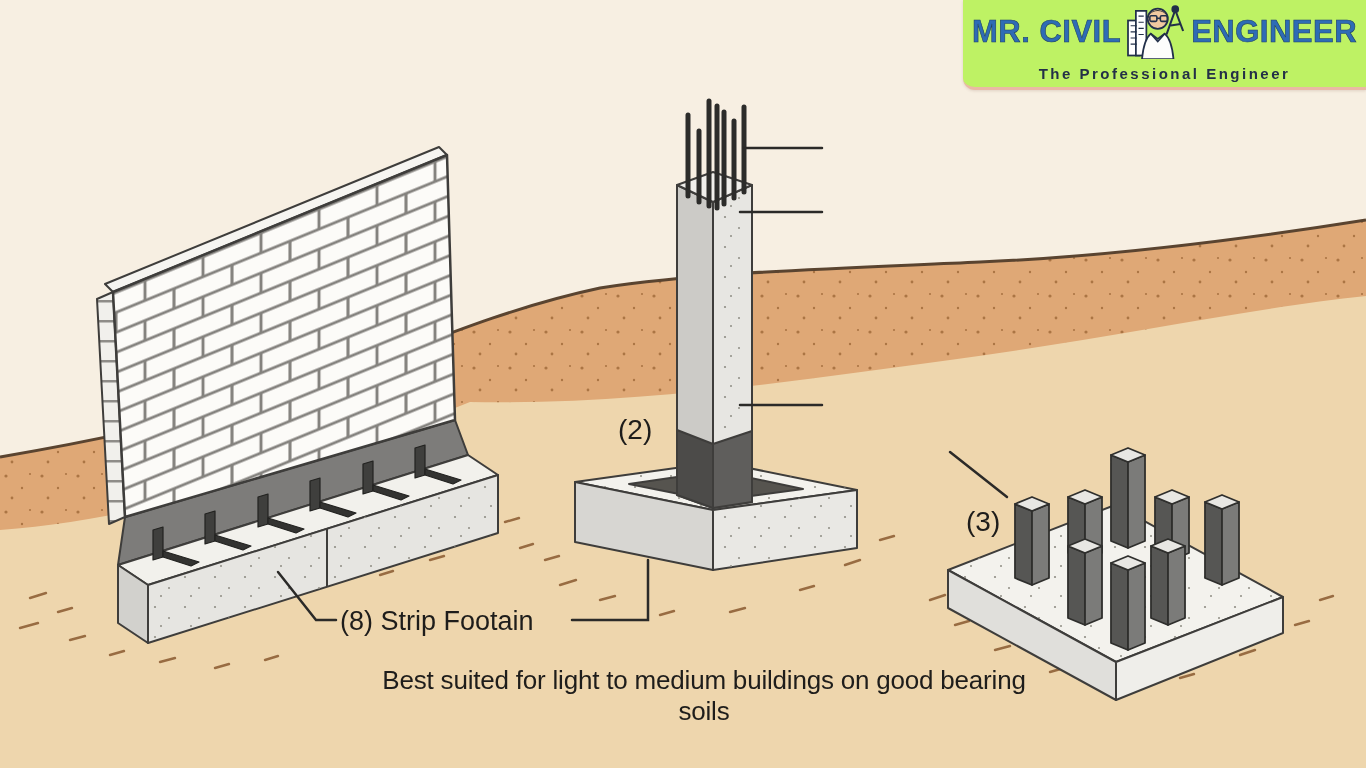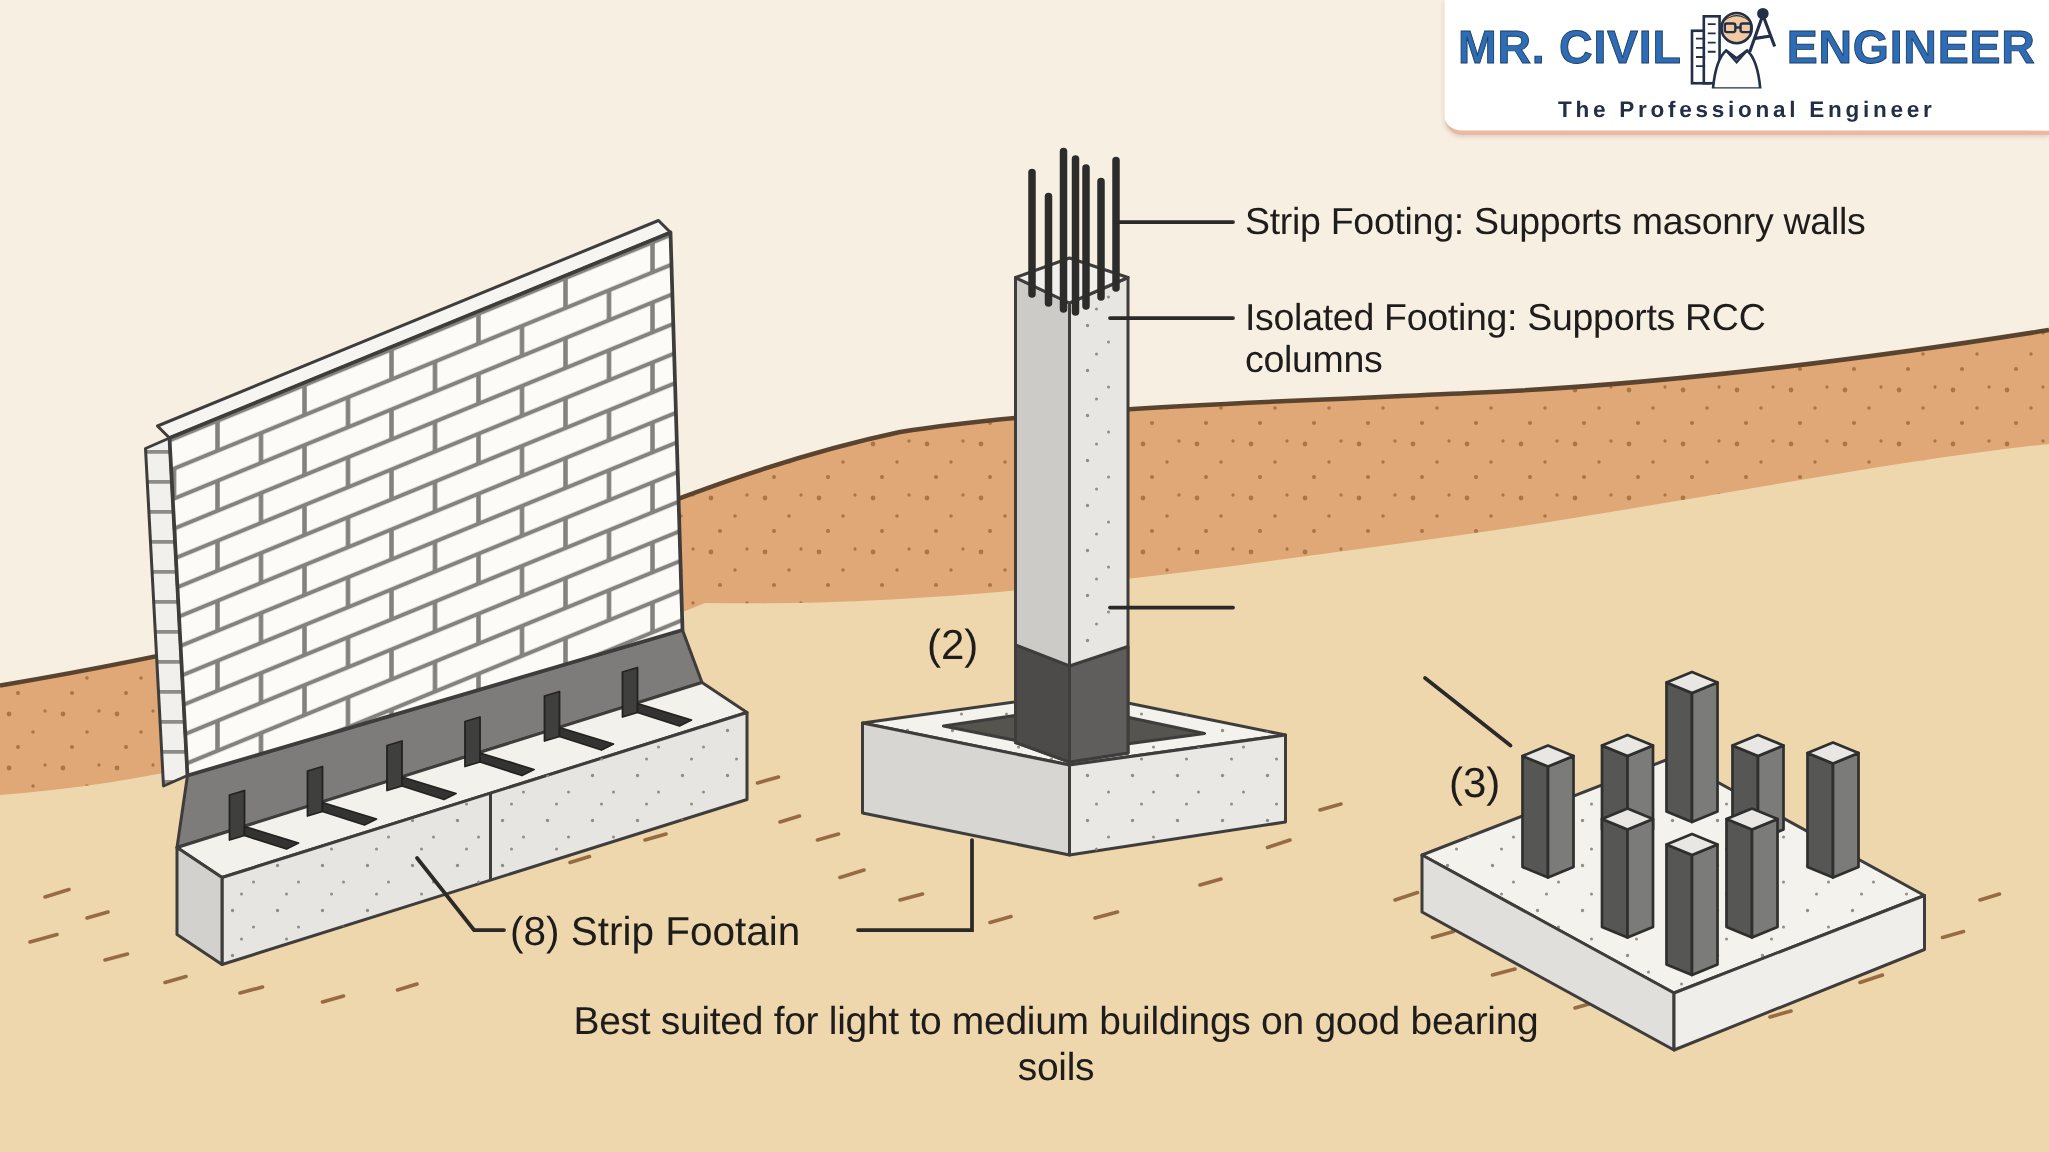--- a/index.html
+++ b/index.html
@@ -13,21 +13,21 @@
     position:absolute;color:#1e1d1b;font-size:25px;line-height:1.12;
     letter-spacing:-0.2px;font-weight:500;
   }
   .marker-label{position:absolute;color:#1e1d1b;font-size:28px;font-weight:500;}
   .strip-number-label{position:absolute;color:#1e1d1b;font-size:27px;font-weight:500;}
   .caption-label{
     position:absolute;color:#1e1d1b;font-size:26px;font-weight:500;
     text-align:center;letter-spacing:-0.2px;
   }
   .logo-card{
-    position:absolute;right:0;top:0;width:403px;height:90px;background:#ffffff;
+    position:absolute;right:0;top:0;width:403px;height:90px;background:#bef264;
     border-radius:0 0 0 12px;border-bottom:3px solid #eab9a4;box-sizing:border-box;
     box-shadow:0 1px 3px rgba(120,80,60,.18);
   }
   .logo-title-row{
     position:absolute;top:6px;left:0;right:0;height:52px;
     display:flex;align-items:center;justify-content:center;gap:3px;
   }
   .logo-title{
     font-size:31px;font-weight:bold;color:#2e6cb5;
     -webkit-text-stroke:0.6px #1d3f66;letter-spacing:0.5px;white-space:nowrap;
@@ -186,23 +186,21 @@
     <g stroke="#2b2a28" stroke-width="2.5" fill="none" stroke-linecap="round">
       <path d="M744,148 L822,148"></path>
       <path d="M740,212 L822,212"></path>
       <path d="M740,405 L822,405"></path>
       <path d="M950,452 L1007,497"></path>
       <path d="M278,572 L316,620 L336,620"></path>
       <path d="M572,620 L648,620 L648,560"></path>
     </g>
   </svg>
 
-  <div class="diagram-label" style="left:830px;top:134px;width:460px;">Strip Footing: Supports masonry walls</div>
-
-  <div class="diagram-label" style="left:830px;top:198px;width:390px;">Isolated Footing: Supports RCC columns</div>
+
 
 
   <div class="strip-number-label" style="left:340px;top:606px;">(8) Strip Footain</div>
 
   <div class="marker-label" style="left:618px;top:414px;">(2)</div>
 
   <div class="marker-label" style="left:966px;top:506px;">(3)</div>
 
   <div class="caption-label" style="left:354px;top:665px;width:700px;">Best suited for light to medium buildings on good bearing soils</div>
 

